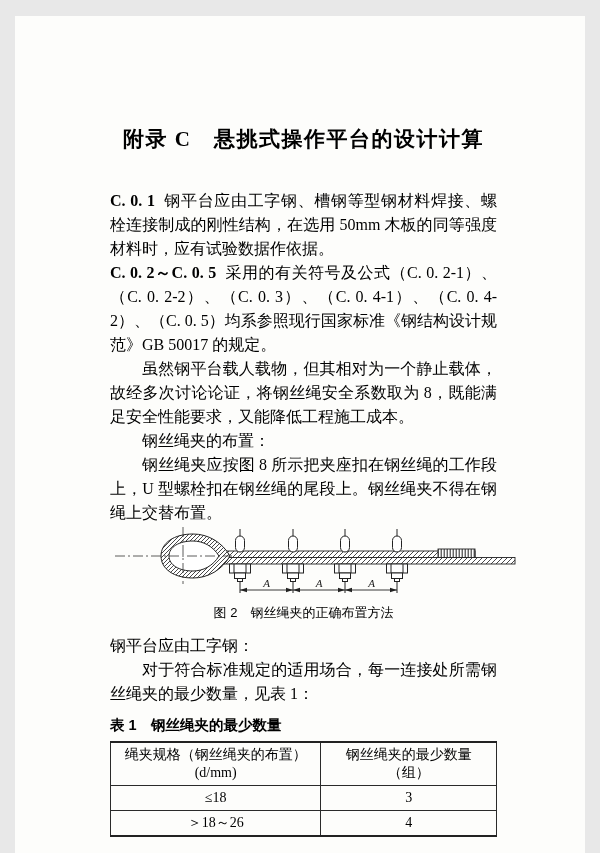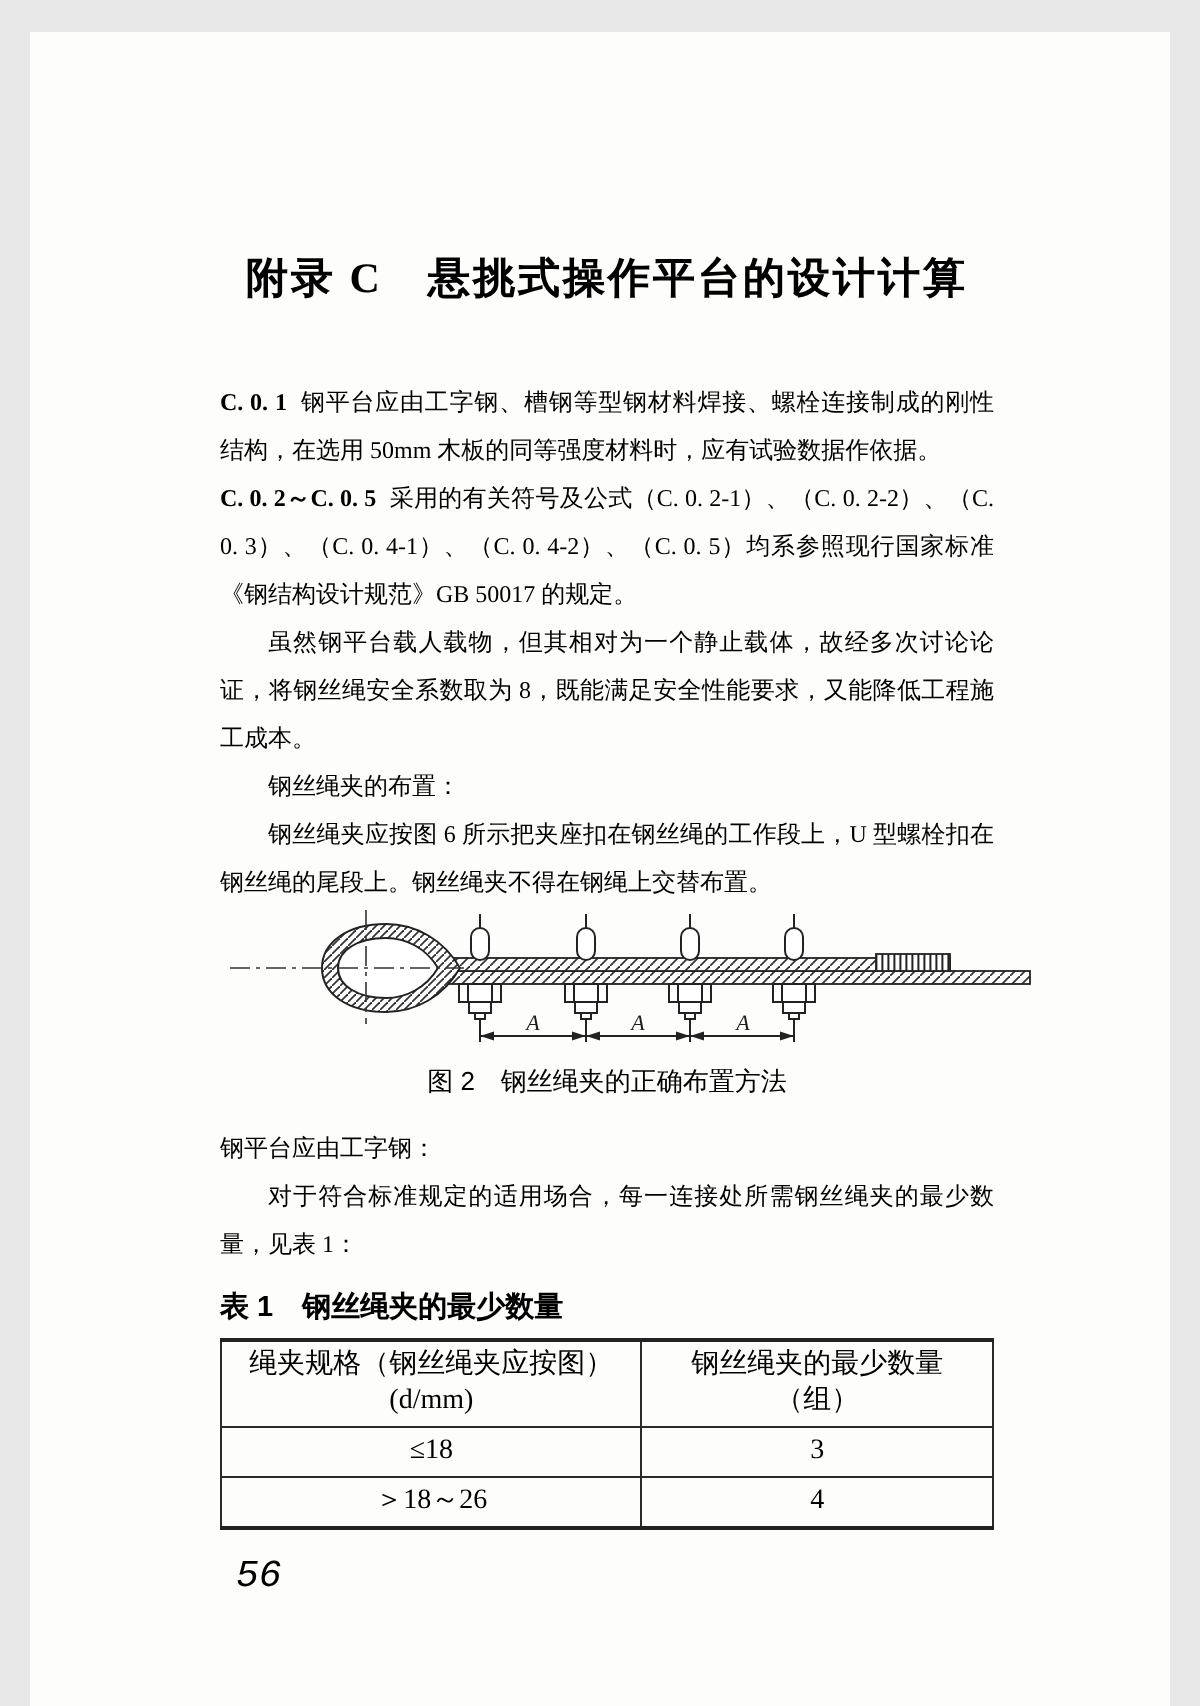--- a/index.html
+++ b/index.html
@@ -14,21 +14,21 @@
     overflow:hidden;
   }
   .content { padding:108px 88px 0 95px; }
   h1.doc-title {
     margin:0 0 34px 0;
     font-size:21px; font-weight:bold;
     text-align:center; letter-spacing:1.5px;
     line-height:31px;
   }
   p.body-par {
-    margin:0; font-size:12px; line-height:24px;
+    margin:0; font-size:16px; line-height:24px;
     text-align:justify; text-justify:inter-ideograph;
   }
   p.indent { text-indent:2em; }
   b.clause-label { font-weight:bold; margin-right:0.55em; white-space:nowrap; }
   figure.fig { margin:0; padding:0; }
   figure.fig svg { display:block; }
   figcaption.fig-caption {
     margin-top:6px; text-align:center;
     font-size:13px; font-weight:normal; line-height:19px;
     font-family:"Liberation Sans","DejaVu Sans",sans-serif;
@@ -70,21 +70,21 @@
     <h1 class="doc-title">附录 C　悬挑式操作平台的设计计算</h1>
 
     <p class="body-par"><b class="clause-label">C. 0. 1</b><span>钢平台应由工字钢、槽钢等型钢材料焊接、螺栓连接制成的刚性结构，在选用 50mm 木板的同等强度材料时，应有试验数据作依据。</span></p>
 
     <p class="body-par"><b class="clause-label">C. 0. 2～C. 0. 5</b><span>采用的有关符号及公式（C. 0. 2-1）、（C. 0. 2-2）、（C. 0. 3）、（C. 0. 4-1）、（C. 0. 4-2）、（C. 0. 5）均系参照现行国家标准《钢结构设计规范》GB 50017 的规定。</span></p>
 
     <p class="body-par indent">虽然钢平台载人载物，但其相对为一个静止载体，故经多次讨论论证，将钢丝绳安全系数取为 8，既能满足安全性能要求，又能降低工程施工成本。</p>
 
     <p class="body-par indent">钢丝绳夹的布置：</p>
 
-    <p class="body-par indent">钢丝绳夹应按图 6 所示把夹座扣在钢丝绳的工作段上，U 型螺栓扣在钢丝绳的尾段上。钢丝绳夹不得在钢绳上交替布置。</p>
+    <p class="body-par indent">钢丝绳夹应按图 8 所示把夹座扣在钢丝绳的工作段上，U 型螺栓扣在钢丝绳的尾段上。钢丝绳夹不得在钢绳上交替布置。</p>
 
     <figure class="fig">
       <svg width="417" height="72" viewBox="0 0 417 72" xmlns="http://www.w3.org/2000/svg">
         <defs>
           <pattern id="hatch" patternUnits="userSpaceOnUse" width="5" height="5">
             <rect width="5" height="5" fill="#fff"></rect>
             <path d="M0,5 L5,0" stroke="#333" stroke-width="0.9"></path>
           </pattern>
           <pattern id="hatch2" patternUnits="userSpaceOnUse" width="4" height="4">
             <rect width="4" height="4" fill="#fff"></rect>
@@ -158,21 +158,21 @@
 
     <p class="body-par" style="margin-top:12px;">钢平台应由工字钢：</p>
 
     <p class="body-par indent">对于符合标准规定的适用场合，每一连接处所需钢丝绳夹的最少数量，见表 1：</p>
 
     <div class="table-title">表 1　钢丝绳夹的最少数量</div>
 
     <table class="min-qty">
       <thead>
         <tr>
-          <th class="col-spec">绳夹规格（钢丝绳夹应按图）(d/mm)</th>
+          <th class="col-spec">绳夹规格（钢丝绳夹的布置）(d/mm)</th>
           <th>钢丝绳夹的最少数量（组）</th>
         </tr>
       </thead>
       <tbody>
         <tr>
           <td>≤18</td>
           <td>3</td>
         </tr>
         <tr>
           <td>＞18～26</td>

